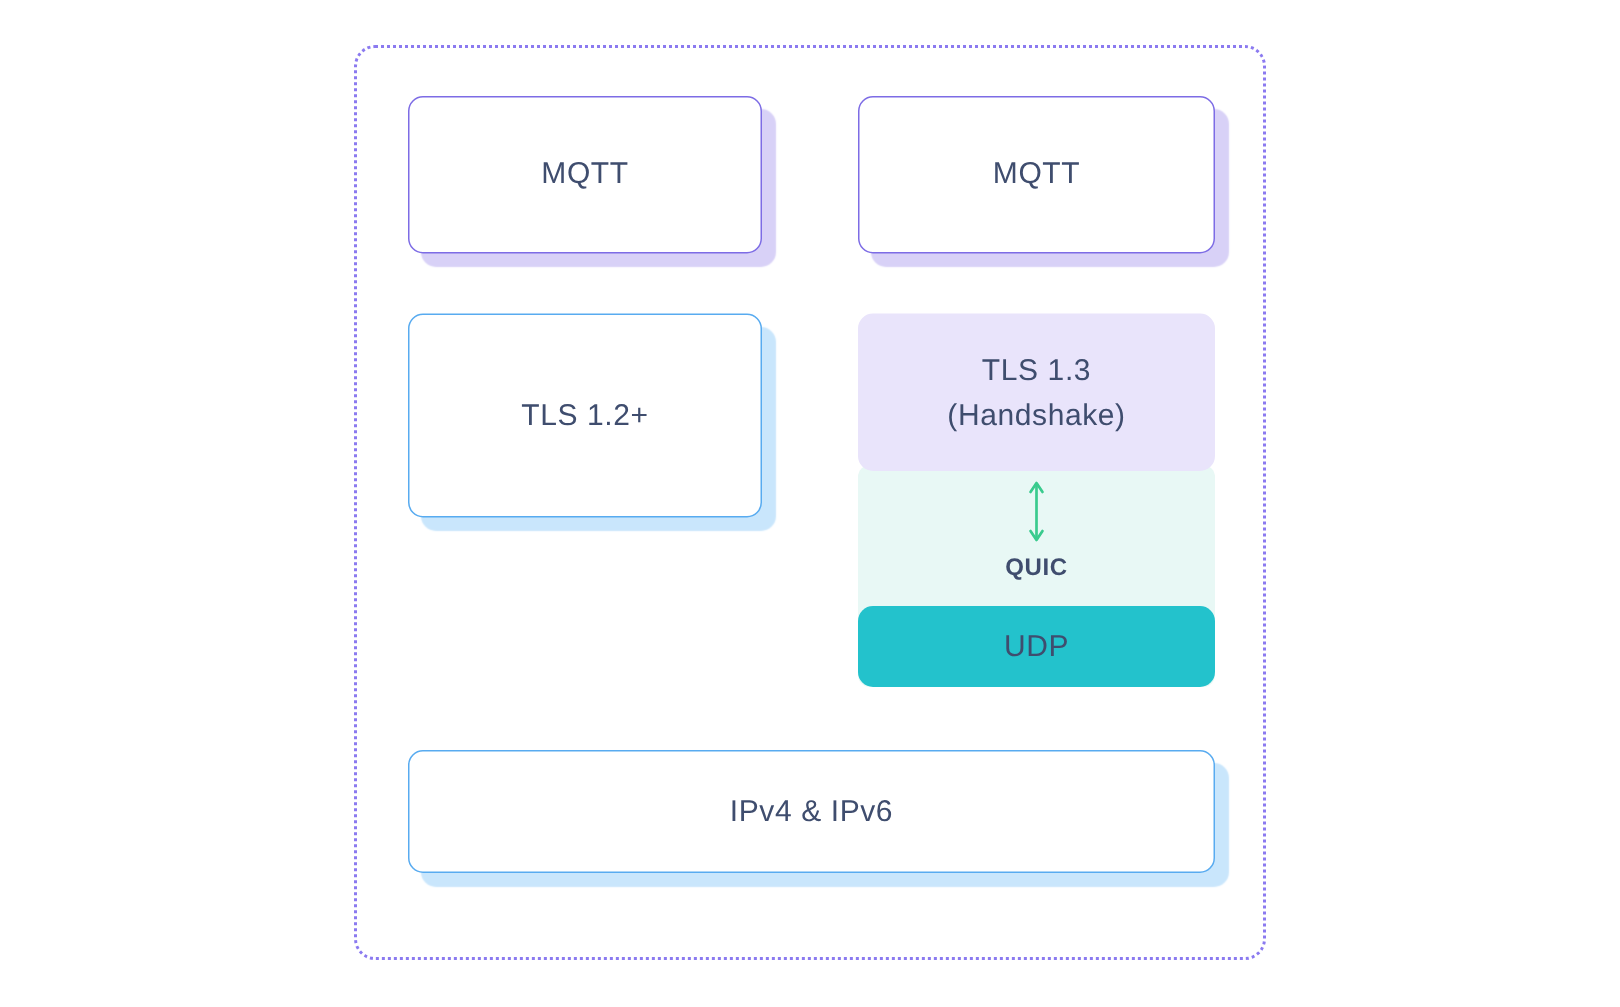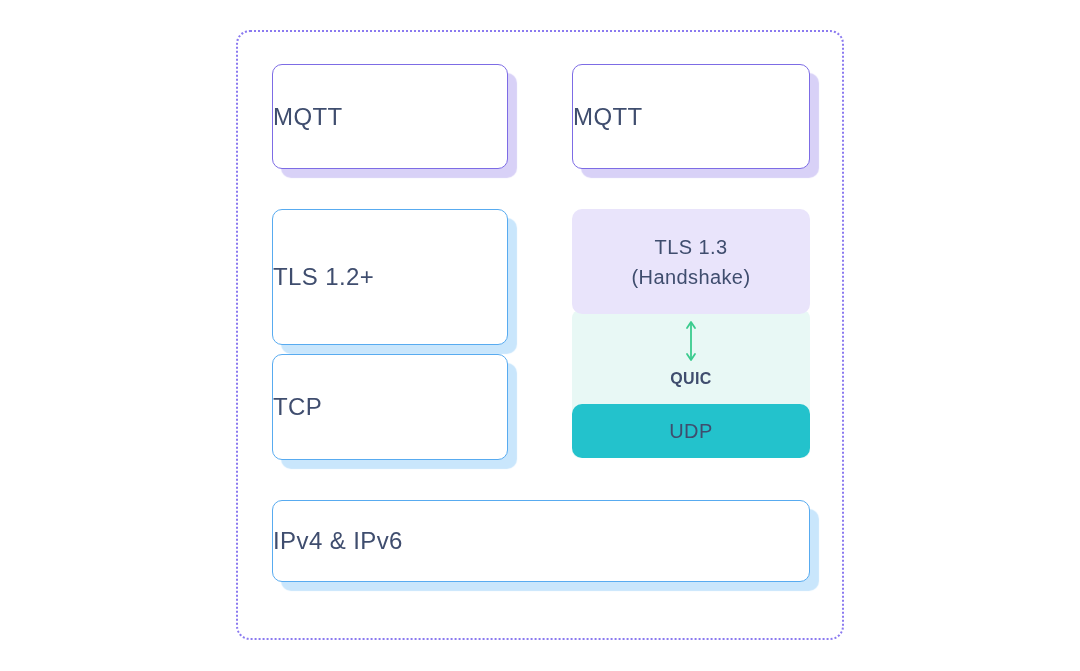--- a/index.html
+++ b/index.html
@@ -33,21 +33,22 @@
     box-sizing:border-box;
   }
   .box{
     position:absolute;
     box-sizing:border-box;
     background:#fff;
     border:1.5px solid;
     border-radius:10px;
     display:flex;
     align-items:center;
-    font-size:24px;
+    justify-content:center;
+    font-size:20px;
     letter-spacing:0.4px;
   }
   .purple{
     border-color:var(--purple-border);
     box-shadow:9px 9px 1px var(--purple-shadow);
   }
   .blue{
     border-color:var(--blue-border);
     box-shadow:9px 9px 1px var(--blue-shadow);
   }
@@ -114,23 +115,20 @@
 
 <div class="page">
   <div class="frame">
 
     <div class="box purple mqtt-left">
       <span>MQTT</span>
     </div>
     <div class="box blue tls12">
       <span>TLS 1.2+</span>
     </div>
-    <div class="box blue tcp">
-      <span>TCP</span>
-    </div>
 
     <div class="box purple mqtt-right">
       <span>MQTT</span>
     </div>
 
     <div class="tls13">
       <span>TLS 1.3</span>
       <span>(Handshake)</span>
     </div>
 

